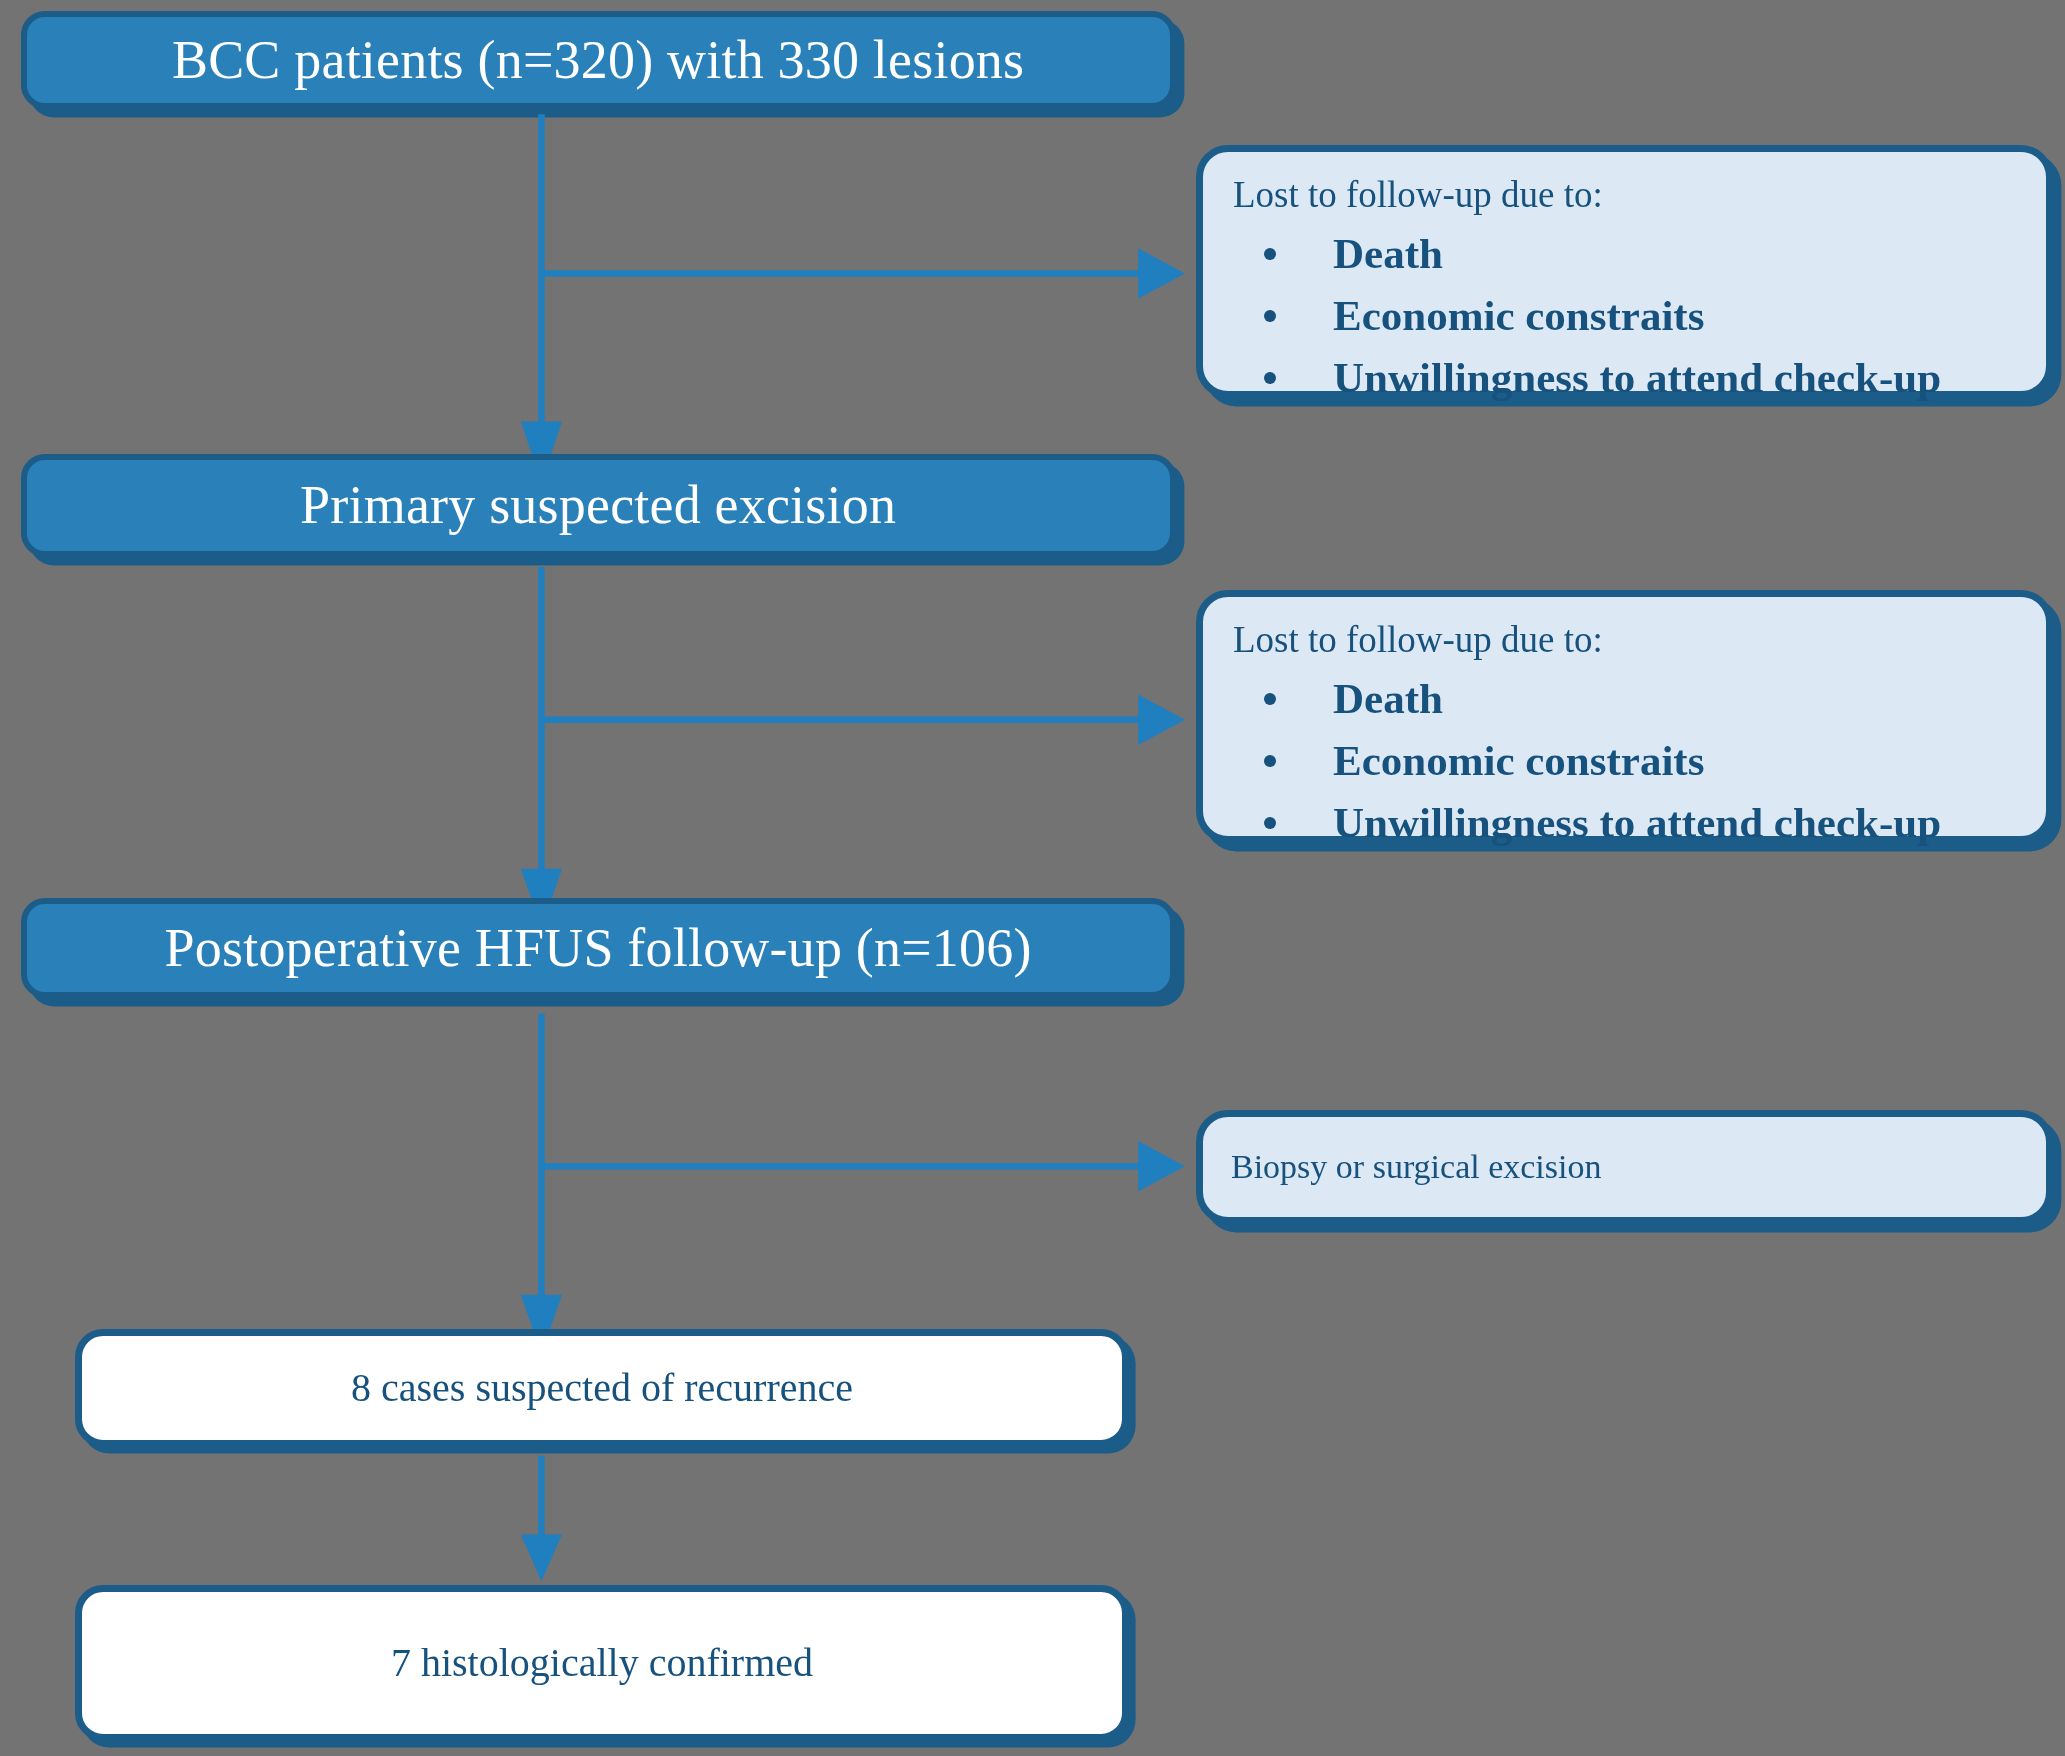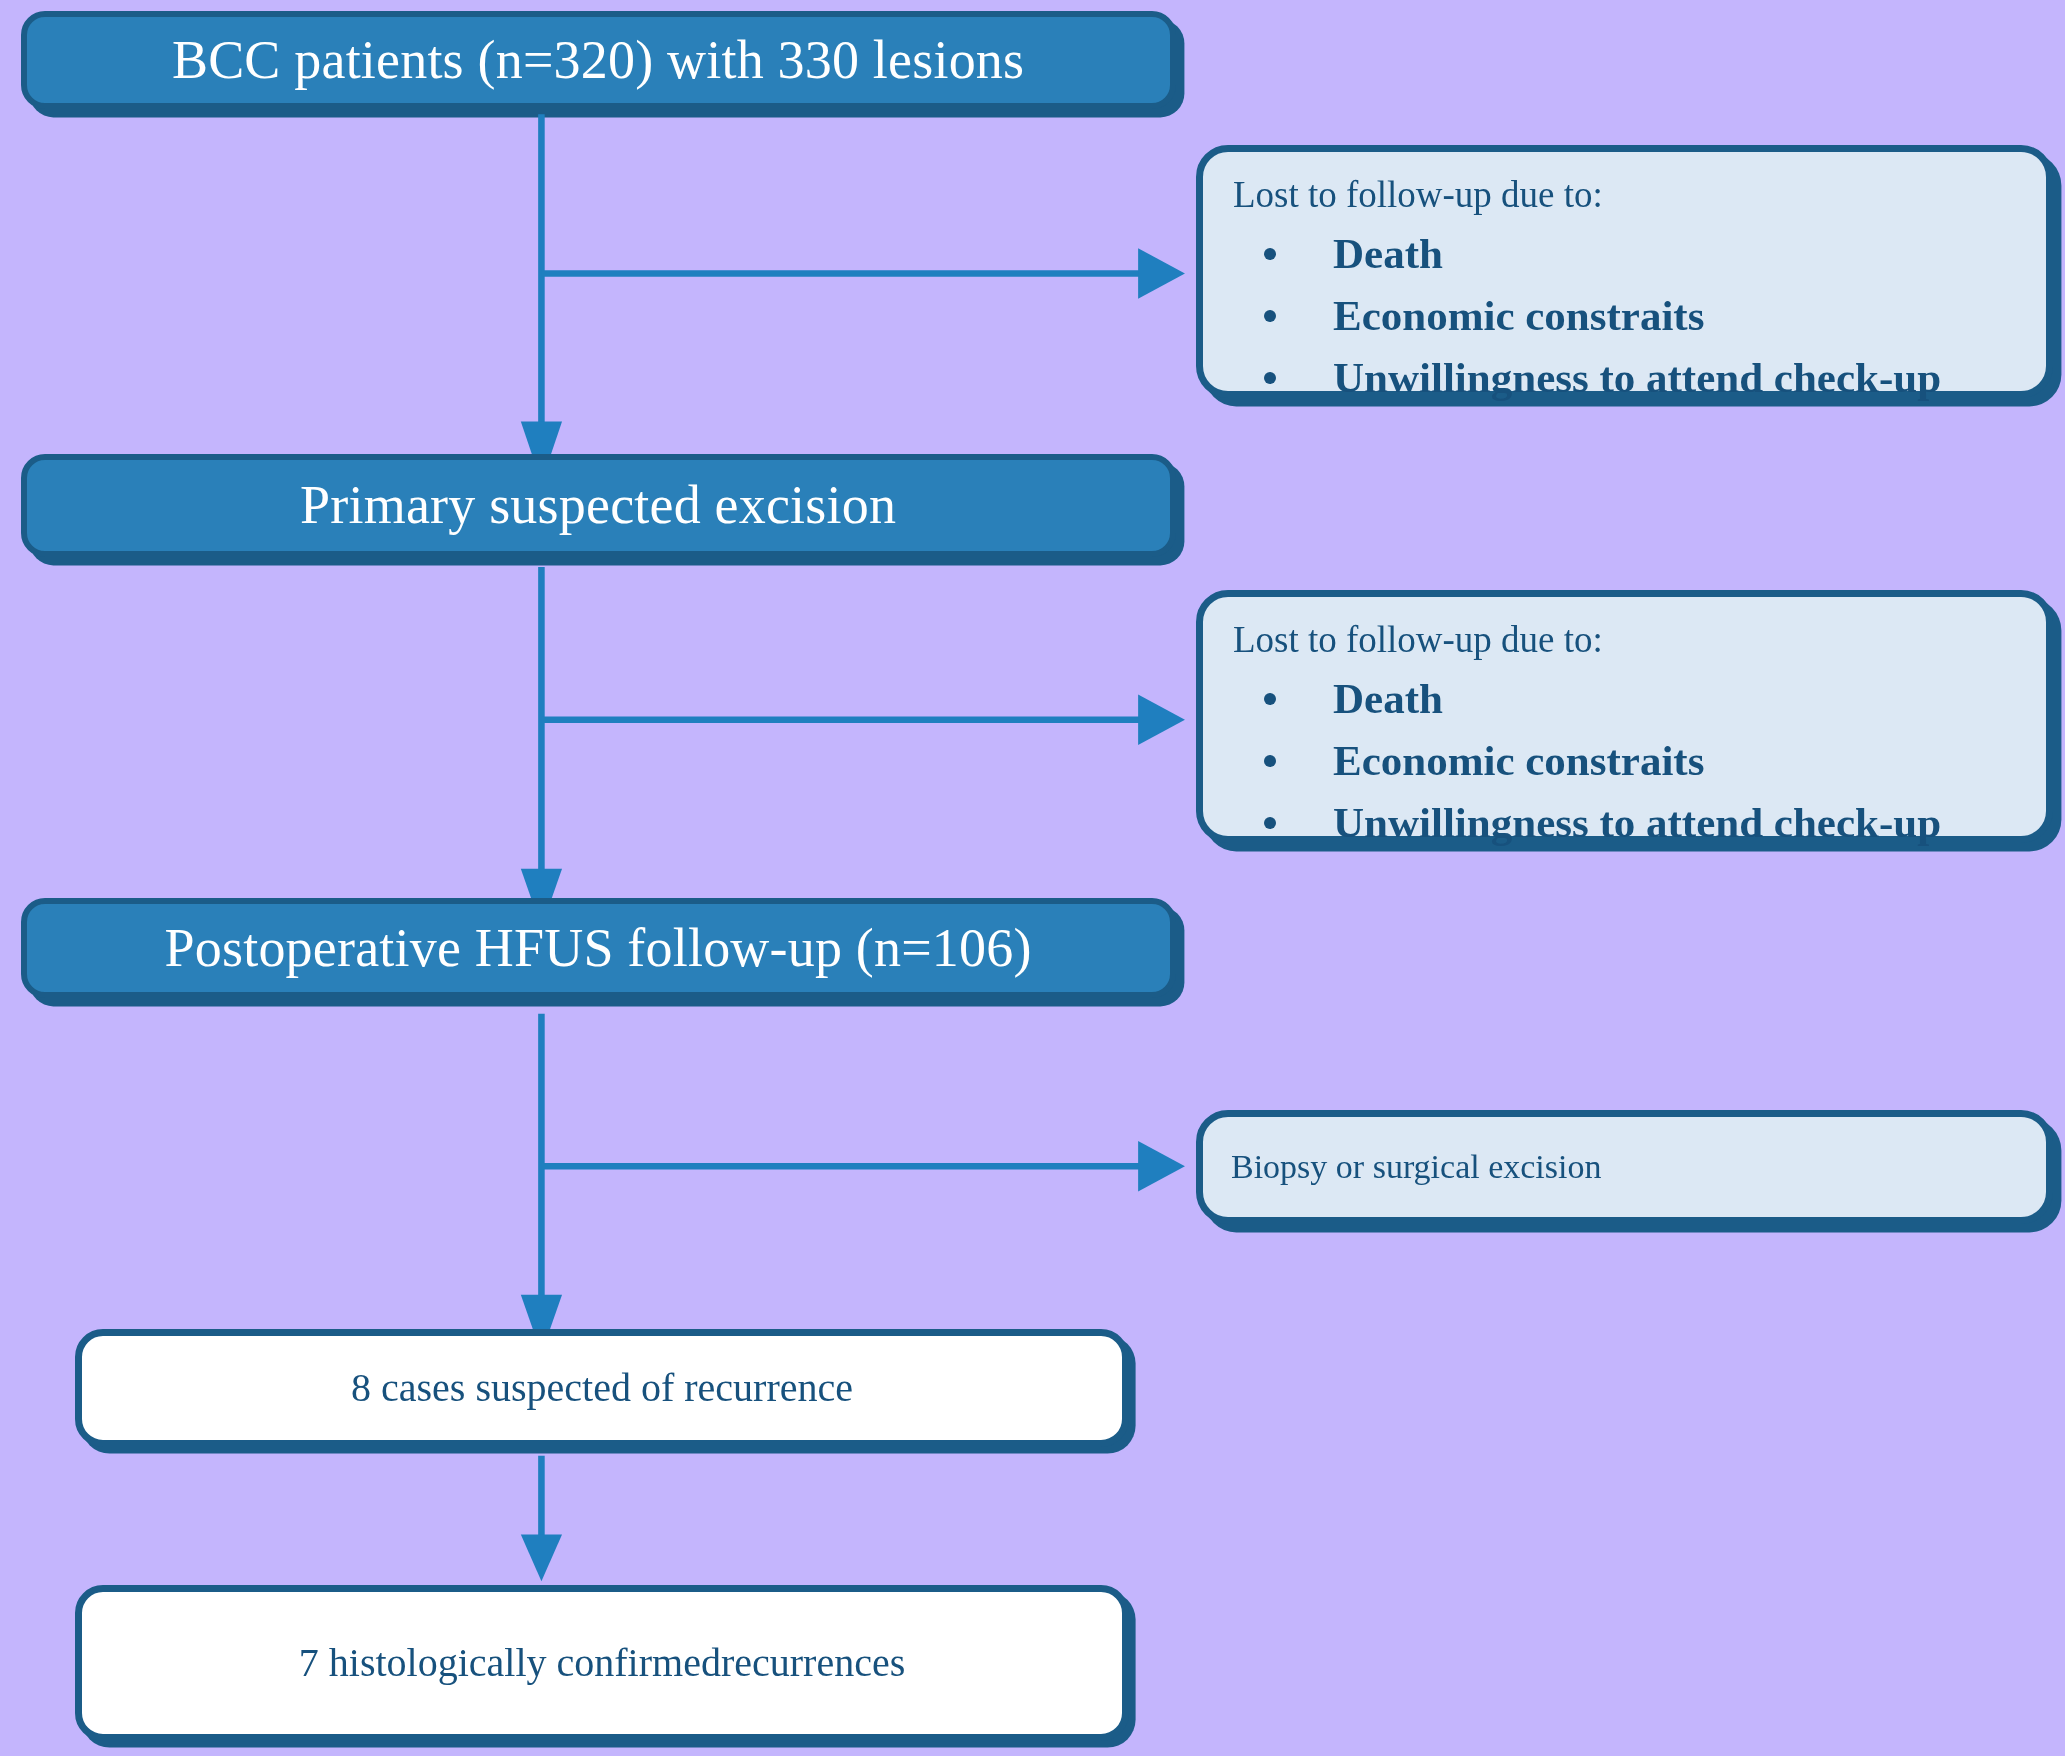--- a/index.html
+++ b/index.html
@@ -4,21 +4,21 @@
 <style>
   html, body {
     margin: 0;
     padding: 0;
     background: #ffffff;
   }
   #canvas {
     position: relative;
     width: 2066px;
     height: 1757px;
-    background: #c4b5fd;
+    background: #737373;
     overflow: hidden;
     font-family: "Liberation Serif", "DejaVu Serif", serif;
   }
 
   
   .node-filled {
     position: absolute;
     box-sizing: border-box;
     background: #2a80b9;
     border: 6.6px solid #1b5c88;
@@ -205,17 +205,16 @@
 
   <div class="conn" style="left:0px; top:1448px; width:1199px; height:141px;">
     <svg width="1199" height="141" viewBox="0 0 1280 150" xmlns="http://www.w3.org/2000/svg">
       <line x1="578" y1="8" x2="578" y2="100" stroke="#1f7fbf" stroke-width="7"></line>
       <polygon points="556,92 600,92 578,142" fill="#1f7fbf"></polygon>
     </svg>
   </div>
 
   <div class="node-plain" style="left:75px; top:1585px; width:1054px; height:156px; flex-direction:row;">
     <span>7 histologically confirmed</span>
-    <span>recurrences</span>
   </div>
 
 </div>
 
 
 </body></html>

